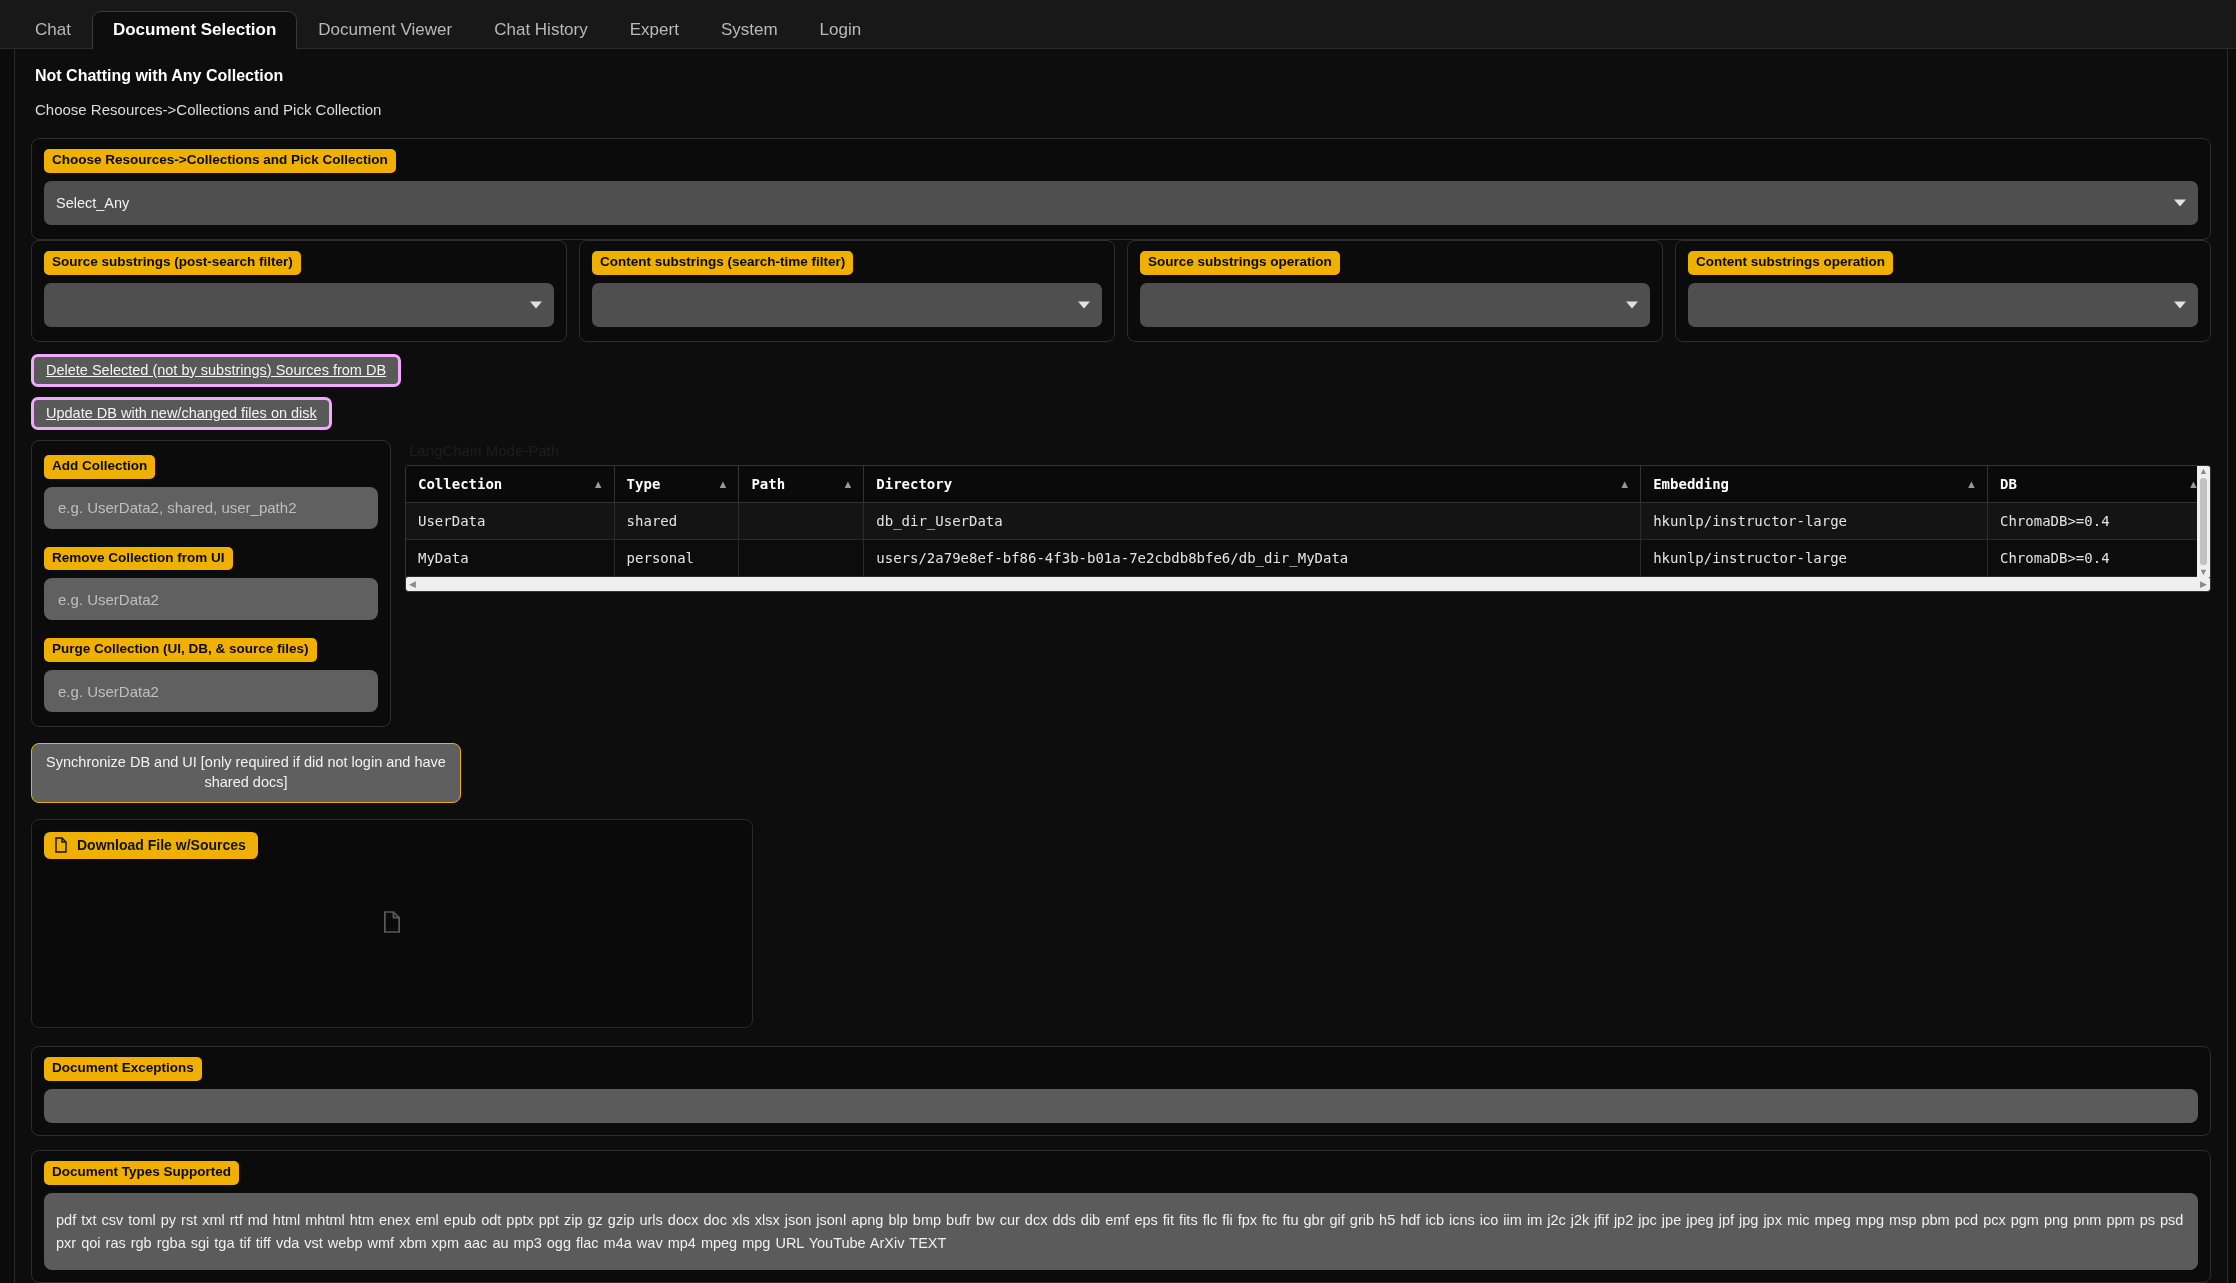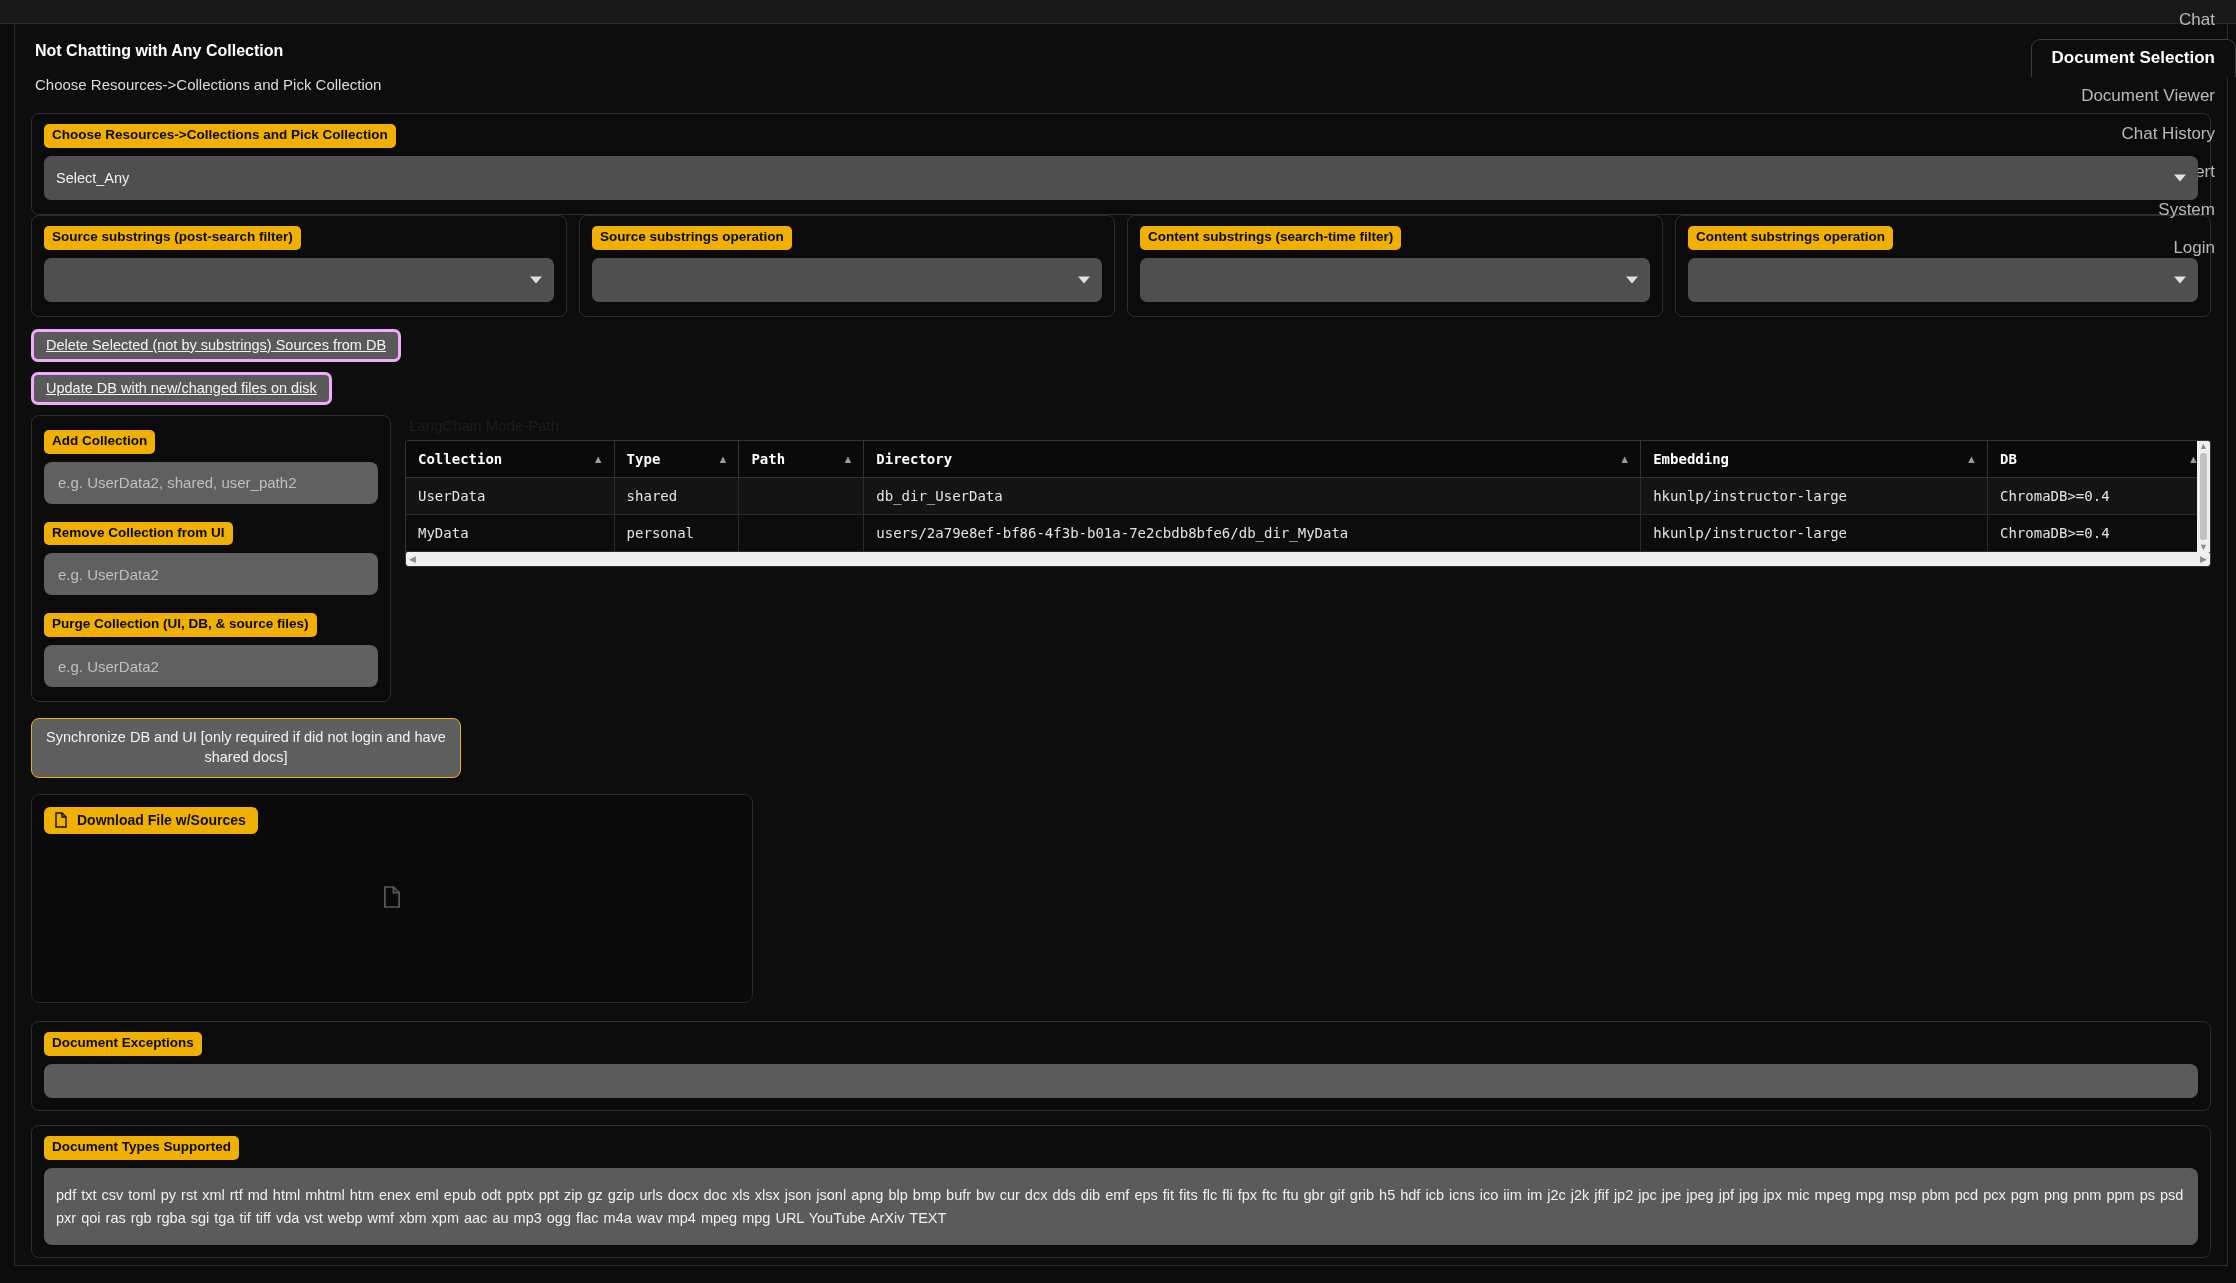--- a/index.html
+++ b/index.html
@@ -8,25 +8,24 @@
     background: #0b0b0b;
     font-family: "Liberation Sans", sans-serif;
     color: #e8e8e8;
   }
   body { width: 2236px; height: 1283px; overflow: hidden; }
 
   
   .tabbar {
     display: flex;
     align-items: flex-end;
-    height: 24px;
+    height: 49px;
     background: #181818;
     padding-left: 14px;
     border-bottom: 1px solid #2b2b2b;
-    flex-direction: column;
   }
   .tab {
     padding: 8px 20px 9px 20px;
     font-size: 17px;
     color: #b9b9b9;
     cursor: pointer;
     border: 1px solid transparent;
     border-bottom: none;
     border-radius: 9px 9px 0 0;
     position: relative;
@@ -316,28 +315,28 @@
 
   <div class="filters">
     <div class="panel">
       <span class="lbl">Source substrings (post-search filter)</span>
       <div class="ctrl">
         <span></span>
         <span class="caret"></span>
       </div>
     </div>
     <div class="panel">
-      <span class="lbl">Source substrings operation</span>
+      <span class="lbl">Content substrings (search-time filter)</span>
       <div class="ctrl">
         <span></span>
         <span class="caret"></span>
       </div>
     </div>
     <div class="panel">
-      <span class="lbl">Content substrings (search-time filter)</span>
+      <span class="lbl">Source substrings operation</span>
       <div class="ctrl">
         <span></span>
         <span class="caret"></span>
       </div>
     </div>
     <div class="panel">
       <span class="lbl">Content substrings operation</span>
       <div class="ctrl">
         <span></span>
         <span class="caret"></span>

